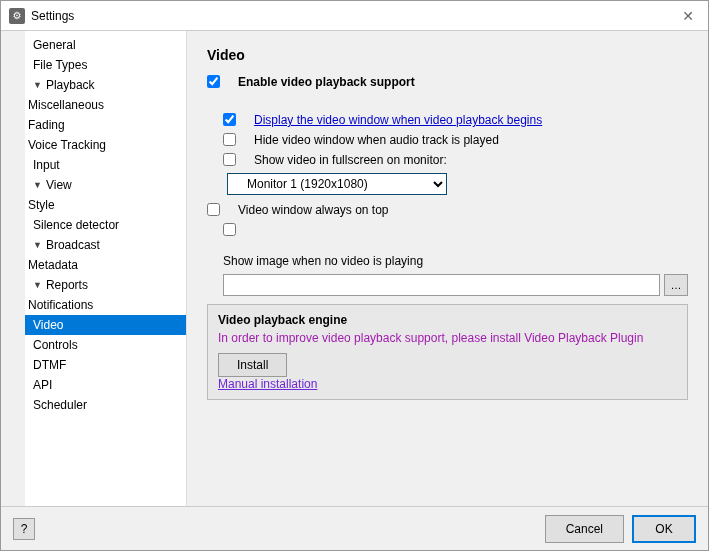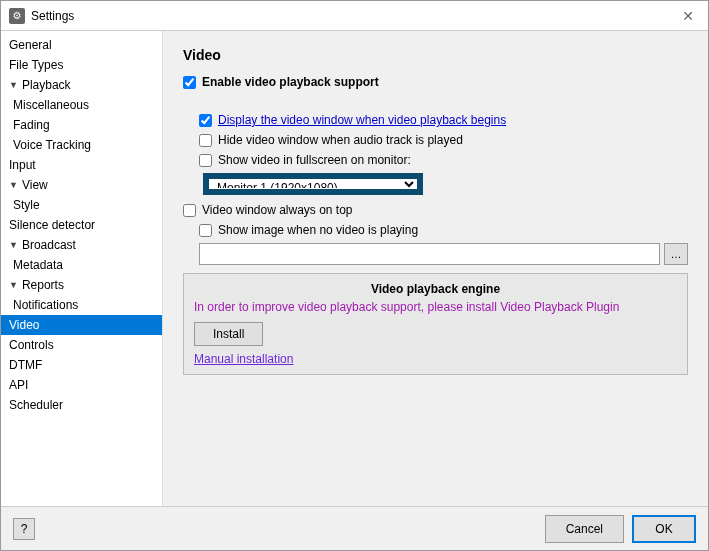--- a/index.html
+++ b/index.html
@@ -67,34 +67,35 @@
       display: flex;
       flex: 1;
       overflow: hidden;
     }
     .sidebar {
       width: 162px;
       background: #fff;
       border-right: 1px solid #ddd;
       padding: 4px 0;
       overflow-y: auto;
+      margin-left: 24px;
     }
     .sidebar-item {
       padding: 3px 8px 3px 16px;
       cursor: pointer;
       color: #000;
       font-size: 12px;
       white-space: nowrap;
     }
     .sidebar-item.selected {
       background: #0078d7;
       color: white;
     }
     .sidebar-item.level1 { padding-left: 8px; }
-    .sidebar-item.level2 { padding-left: 12px; }
+    .sidebar-item.level2 { padding-left: 3px; }
     .sidebar-section {
       padding: 3px 8px 3px 8px;
       cursor: pointer;
       color: #000;
       font-size: 12px;
       display: flex;
       align-items: center;
       gap: 2px;
     }
     .caret {
@@ -109,22 +110,22 @@
       background: #f0f0f0;
     }
     .panel-title {
       font-size: 14px;
       font-weight: bold;
       margin-bottom: 12px;
       color: #000;
     }
     .checkbox-row {
       display: flex;
-      align-items: flex-end;
-      gap: 6px;
+      align-items: flex-start;
+      gap: 18px;
       margin-bottom: 6px;
     }
     .checkbox-row input[type="checkbox"] {
       width: 13px;
       height: 13px;
     }
     .checkbox-label {
       font-size: 12px;
       color: #000;
     }
@@ -132,22 +133,22 @@
     .checkbox-label.blue { color: #0000cc; text-decoration: underline; cursor: pointer; }
     .monitor-select {
       margin: 4px 0 8px 20px;
       display: flex;
       align-items: center;
     }
     .monitor-select select {
       width: 220px;
       height: 22px;
       font-size: 12px;
-      border: 6px solid #0c4a6e;
-      padding: 1px 4px;
+      border: 1px solid #0c4a6e;
+      padding: 1px 15px;
       background: white;
     }
     .image-row {
       display: flex;
       align-items: center;
       margin-top: 6px;
     }
     .image-input {
       flex: 1;
       height: 22px;
@@ -170,34 +171,32 @@
       border: 1px solid #bbb;
       padding: 8px 10px;
       margin-top: 8px;
       background: #e8e8e8;
     }
     .engine-title {
       font-size: 12px;
       font-weight: bold;
       color: #000;
       margin-bottom: 4px;
-      text-align: center;
     }
     .engine-text {
       font-size: 12px;
       color: #a21caf;
       margin-bottom: 8px;
     }
     .install-btn {
       padding: 4px 18px;
       border: 1px solid #999;
       background: #e0e0e0;
       cursor: pointer;
       font-size: 12px;
-      margin-bottom: 6px;
     }
     .manual-link {
       color: #6d28d9;
       text-decoration: underline;
       cursor: pointer;
       font-size: 12px;
     }
     .footer {
       height: 44px;
       background: #f0f0f0;
@@ -315,21 +314,21 @@
           <option>Monitor 1 (1920x1080)</option>
           <option>Monitor 2</option>
         </select>
       </div>
 
       <div class="checkbox-row" style="">
         <input type="checkbox" id="always_on_top" style="">
         <label class="checkbox-label" for="always_on_top">Video window always on top</label>
       </div>
 
-      <div class="checkbox-row" style="margin-left:16px; margin-bottom:4px;">
+      <div class="checkbox-row" style="margin-left:16px; margin-bottom:4px;flex-direction:column;">
         <input type="checkbox" id="show_image" style="">
         <label class="checkbox-label" for="show_image">Show image when no video is playing</label>
       </div>
 
       <div class="image-row" style="margin-left:16px;">
         <div class="image-input"></div>
         <button class="browse-btn">…</button>
       </div>
 
       <div class="engine-section">

